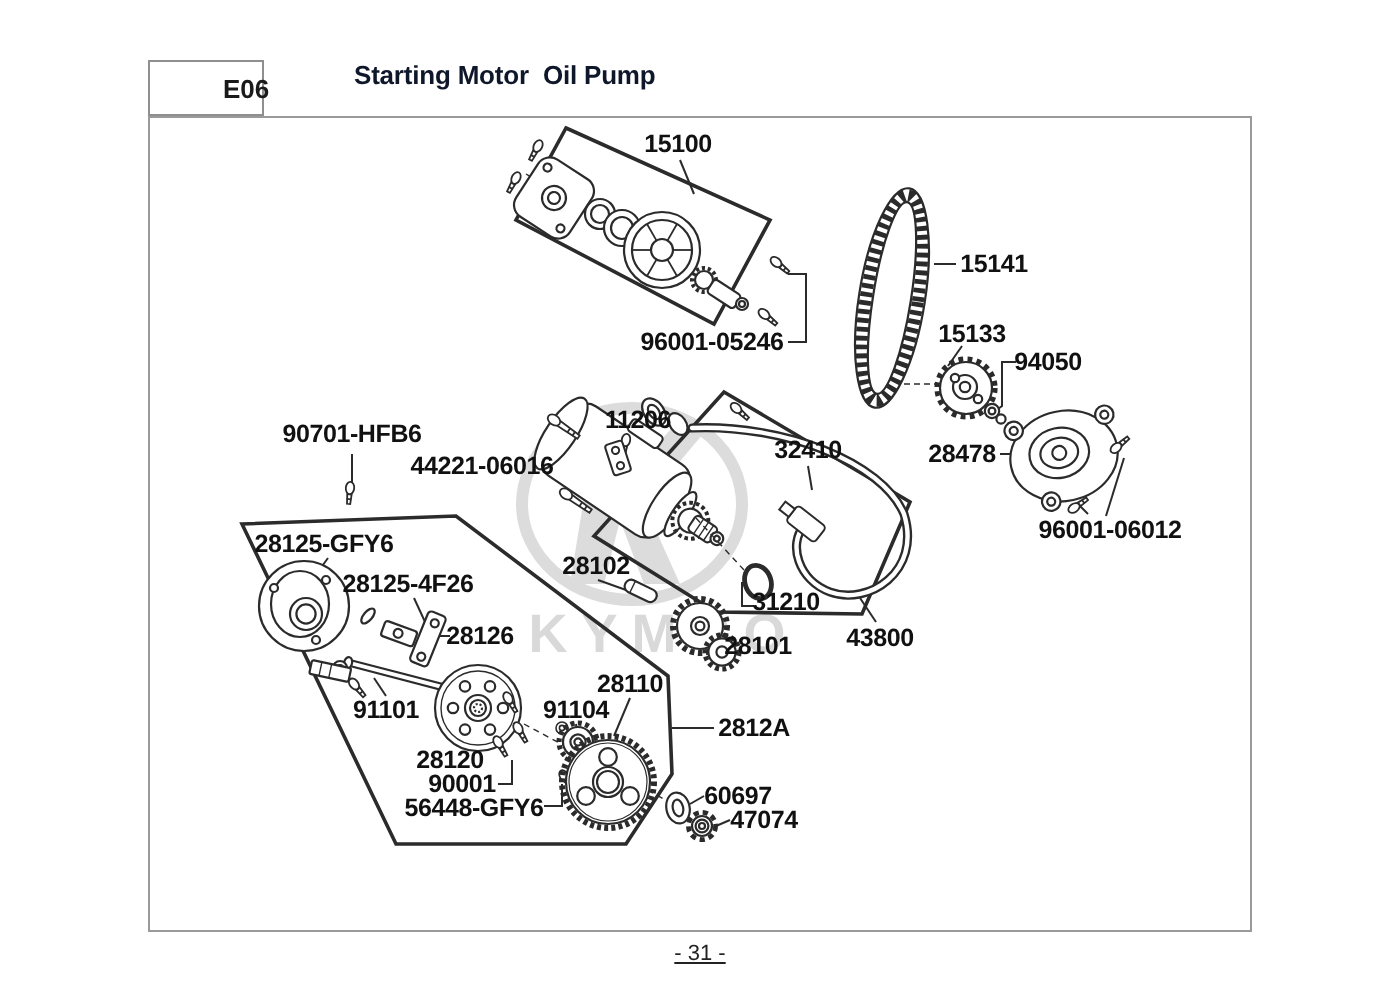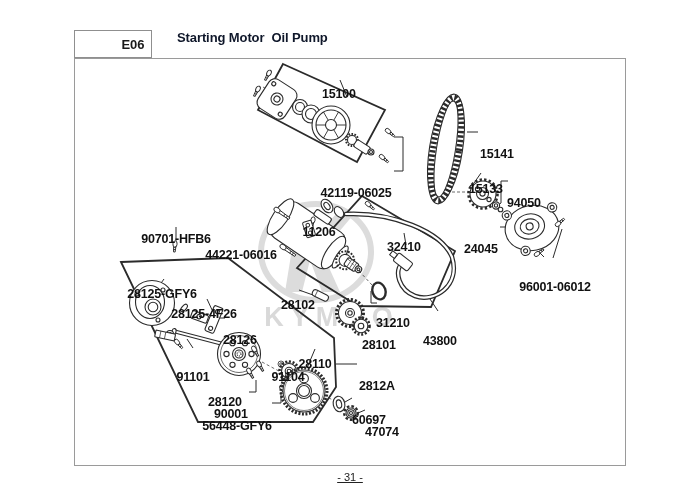--- a/index.html
+++ b/index.html
@@ -1,30 +1,30 @@
 <!DOCTYPE html>
 <html><head>
 <meta charset="utf-8">
 <style>
   html,body{margin:0;padding:0;background:#fff;}
   .page{position:relative;width:700px;height:495px;background:#fff;overflow:hidden;
         font-family:"Liberation Sans",sans-serif;}
-  .hdr-box{position:absolute;left:74px;top:30px;width:78px;height:28px;
+  .hdr-box{position:absolute;left:74px;top:30px;width:58px;height:28px;
            border:1.5px solid #8f8f8f;background:#fff;box-sizing:border-box;
            display:flex;align-items:center;justify-content:center;
            font:bold 13px "Liberation Sans",sans-serif;color:#1a1a1a;padding-left:40px;}
   .hdr-title{position:absolute;left:177px;top:30px;height:28px;line-height:28px;
              font:bold 13px "Liberation Sans",sans-serif;color:#0f172a;
              white-space:pre;letter-spacing:-0.1px;}
   .main-border{position:absolute;left:74px;top:58px;width:552px;height:408px;
                border:1.5px solid #9a9a9a;box-sizing:border-box;background:#fff;}
   .diagram{position:absolute;left:0;top:0;width:700px;height:495px;}
   .lbl{position:absolute;transform:translate(-50%,-50%);
        font:bold 12.5px "Liberation Sans",sans-serif;letter-spacing:-0.2px;
-       color:#111;white-space:nowrap;margin-top:22px;}
+       color:#111;white-space:nowrap;}
   .footer{position:absolute;left:0;top:471px;width:700px;text-align:center;
           font:11px "Liberation Sans",sans-serif;color:#222;text-decoration:underline;}
 </style>
 </head>
 <body>
 
 <div class="page">
 
   <div class="hdr-box">
     <span>E06</span>
@@ -284,25 +284,25 @@
       <ellipse cx="339" cy="404" rx="5.8" ry="7.8" transform="rotate(-12 339 404)"></ellipse>
       <ellipse cx="339" cy="404" rx="2.6" ry="4.2" transform="rotate(-12 339 404)"></ellipse>
       <circle cx="351" cy="413" r="6.8" fill="none" stroke-width="2.4" stroke-dasharray="2.6,2"></circle>
       <circle cx="351" cy="413" r="5"></circle>
       <circle cx="351" cy="413" r="3.2"></circle>
         <circle cx="351" cy="413" r="1.5"></circle>
     </g>
   </svg>
 
   <div class="lbl" style="left:339px;top:72px">15100</div>
-  <div class="lbl" style="left:356px;top:171px">42119-06025</div>
+  <div class="lbl" style="left:356px;top:171px">96001-05246</div>
   <div class="lbl" style="left:497px;top:132px">15141</div>
   <div class="lbl" style="left:486px;top:167px">15133</div>
   <div class="lbl" style="left:524px;top:181px">94050</div>
-  <div class="lbl" style="left:481px;top:227px">24045</div>
+  <div class="lbl" style="left:481px;top:227px">28478</div>
   <div class="lbl" style="left:555px;top:265px">96001-06012</div>
   <div class="lbl" style="left:319px;top:210px">11206</div>
   <div class="lbl" style="left:241px;top:233px">44221-06016</div>
   <div class="lbl" style="left:176px;top:217px">90701-HFB6</div>
   <div class="lbl" style="left:404px;top:225px">32410</div>
   <div class="lbl" style="left:298px;top:283px">28102</div>
   <div class="lbl" style="left:393px;top:301px">31210</div>
   <div class="lbl" style="left:379px;top:323px">28101</div>
   <div class="lbl" style="left:440px;top:319px">43800</div>
   <div class="lbl" style="left:162px;top:272px">28125-GFY6</div>

